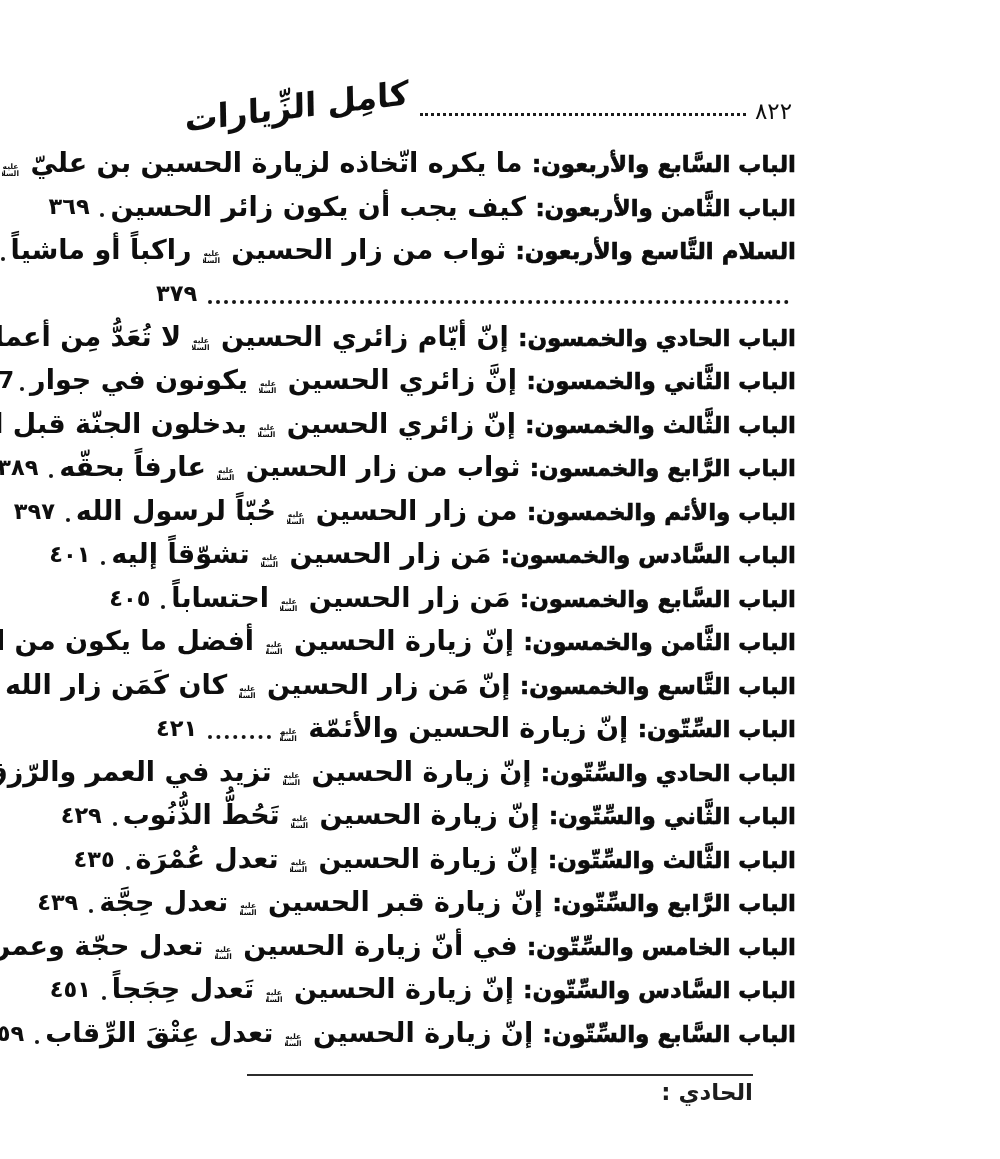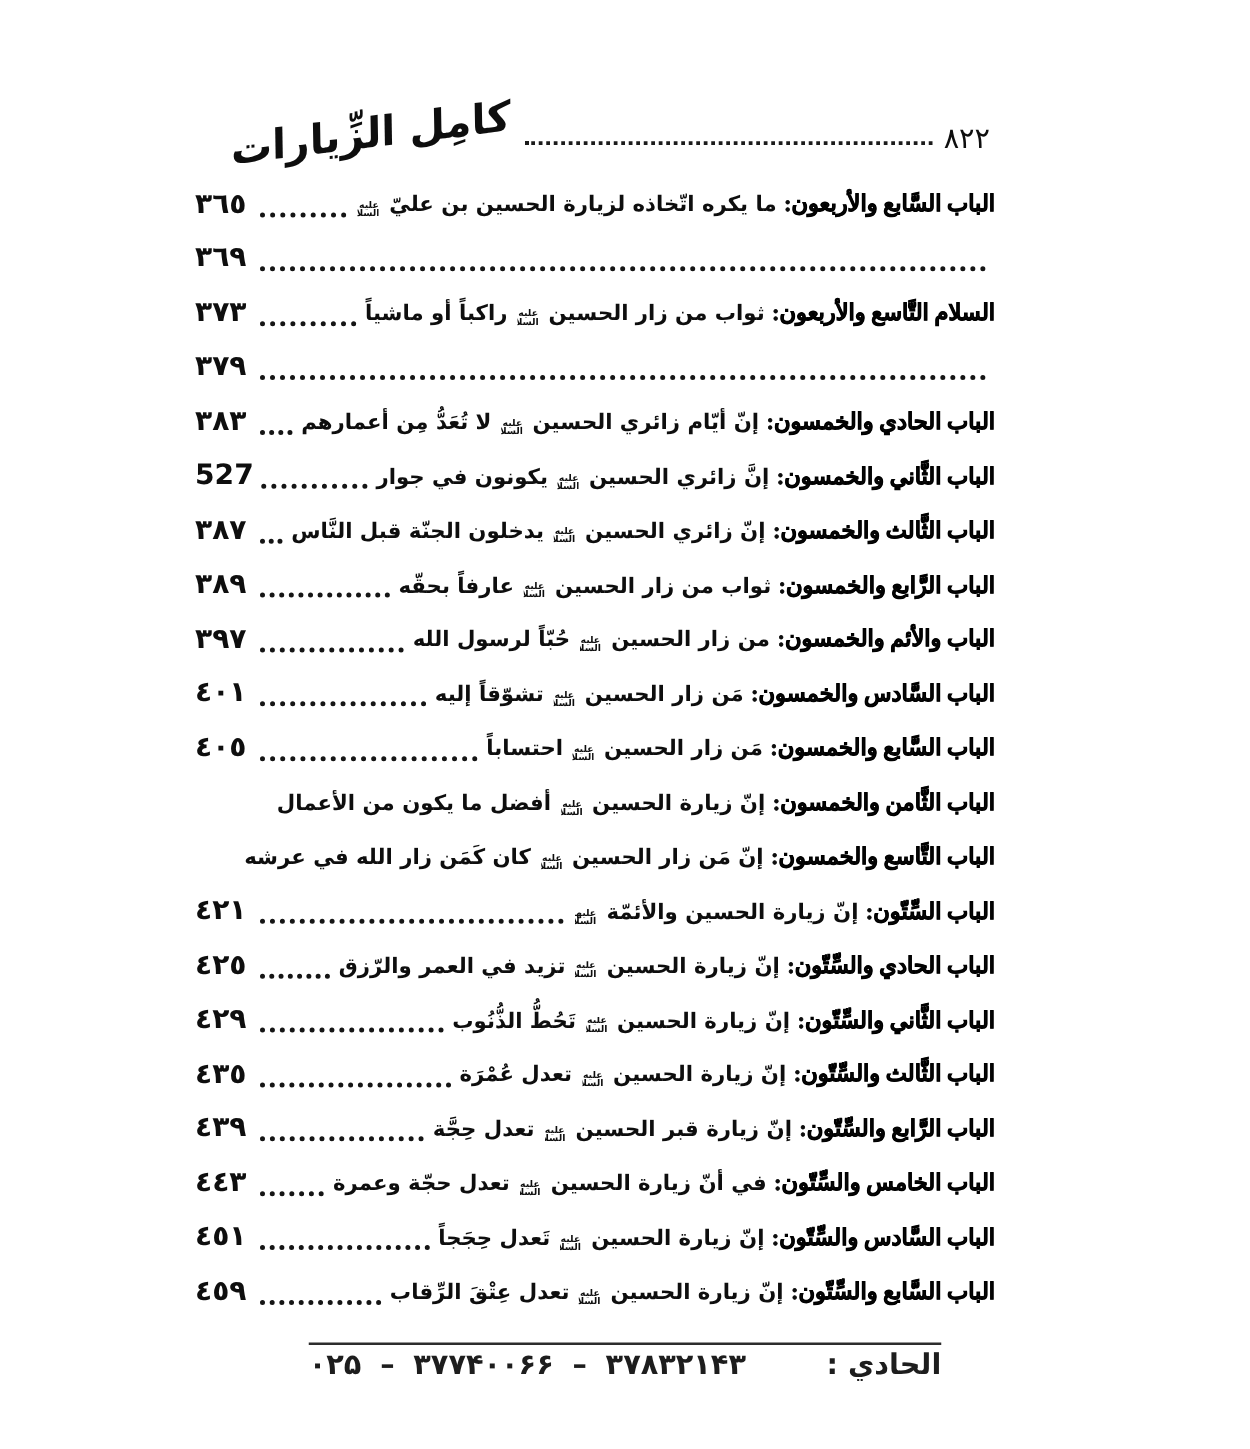--- a/index.html
+++ b/index.html
@@ -19,22 +19,22 @@
   .hdr-logo{
     font-size:33px;font-weight:bold;white-space:nowrap;line-height:1;
     transform:rotate(-7deg) skewX(-6deg);transform-origin:center;
     letter-spacing:-1px;padding:0 2px 10px 6px;
   }
 
   
   .toc{position:absolute;top:141px;right:204px;left:156px;}
   .row{display:flex;direction:rtl;align-items:center;height:43.5px;}
   .entry-text{white-space:nowrap;font-weight:bold;font-size:23px;line-height:1;}
-  .bab{font-size:18px;font-family:Liberation Serif, serif;-webkit-text-stroke:0.6px #000;}
-  .desc{font-size:17px;margin-top:40px;}
+  .bab{font-size:23px;-webkit-text-stroke:0.6px #000;}
+  .desc{font-size:27px;margin-top:40px;}
   .hon{
     display:inline-block;width:17px;font-size:7.5px;line-height:0.95;
     text-align:center;white-space:normal;vertical-align:-5px;
     font-weight:bold;margin:0 2px;overflow:hidden;max-height:18px;
   }
   .leader{
     flex:1;min-width:3px;height:0;border-bottom:4px dotted #151515;
     align-self:flex-end;margin:0 7px 11px 6px;
   }
   .row-pgnum{font-weight:bold;font-size:22.5px;white-space:nowrap;min-width:46px;text-align:left;}
@@ -65,20 +65,21 @@
   </div>
 
   <div class="toc" id="toc">
     <div class="row">
       <span class="entry-text"><b class="bab">الباب السَّابع والأربعون:</b><span class="desc"> ما يكره اتّخاذه لزيارة الحسين بن عليّ </span><span class="hon">عليه السلام</span></span>
       <span class="leader"></span>
       <span class="row-pgnum">٣٦٥</span>
     </div>
 
     <div class="row">
+      <span class="entry-text"><b class="bab">الباب الثَّامن والأربعون:</b><span class="desc"> كيف يجب أن يكون زائر الحسين</span></span>
       <span class="leader"></span>
       <span class="row-pgnum">٣٦٩</span>
     </div>
 
     <div class="row">
       <span class="entry-text"><b class="bab">السلام التَّاسع والأربعون:</b><span class="desc"> ثواب من زار الحسين </span><span class="hon">عليه السلام</span><span class="desc"> راكباً أو ماشياً</span></span>
       <span class="leader"></span>
       <span class="row-pgnum">٣٧٣</span>
     </div>
 
@@ -185,18 +186,17 @@
       <span class="entry-text"><b class="bab">الباب السَّابع والسِّتّون:</b><span class="desc"> إنّ زيارة الحسين </span><span class="hon">عليه السلام</span><span class="desc"> تعدل عِتْقَ الرِّقاب</span></span>
       <span class="leader"></span>
       <span class="row-pgnum">٤٥٩</span>
     </div>
   </div>
 
   <div class="ftr">
     <div class="ftr-inner">
       <div class="phone-line">
         <span>الحادي :</span>
-        <span class="phone-nums">۳۷۸۳۲۱۴۳ – ۳۷۷۴۰۰۶۶ – ۰۲۵</span>
       </div>
     </div>
   </div>
 
 </div>
 
 </body></html>

